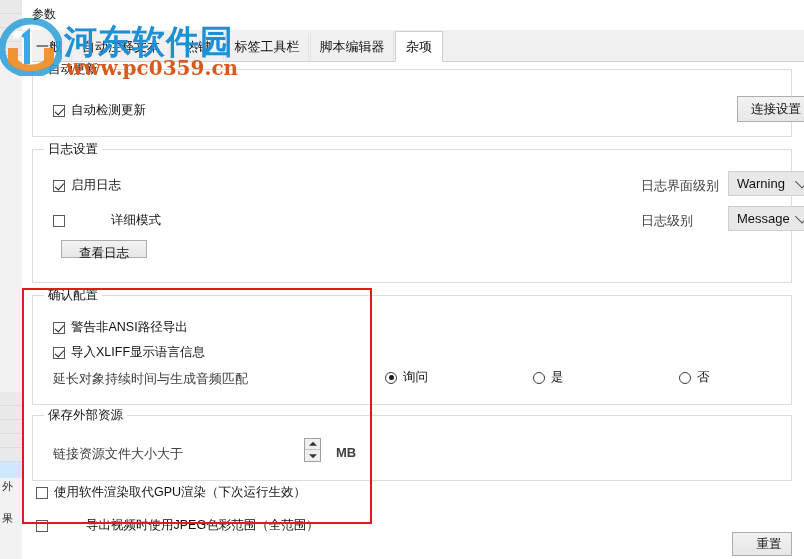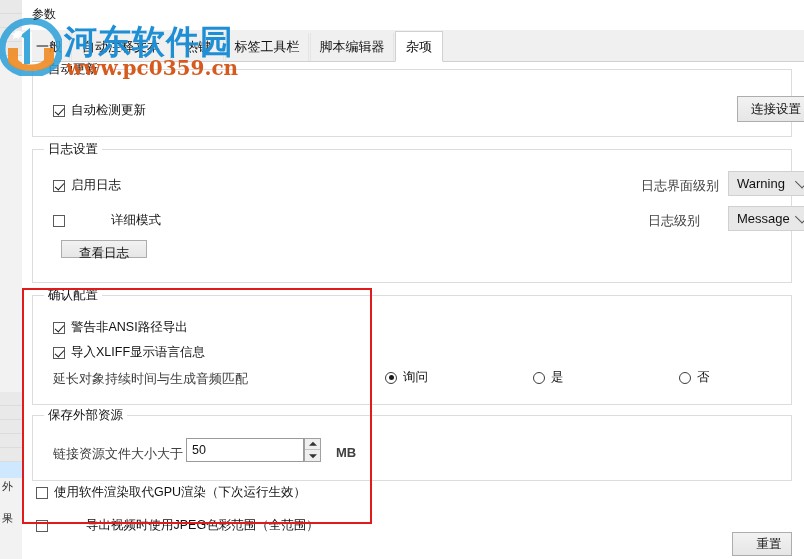--- a/index.html
+++ b/index.html
@@ -348,21 +348,21 @@
         </div>
 
         <div class="btn" style="left:28px; top:90px; width:86px; height:18px; line-height:25px;">查看日志</div>
 
         <div class="lbl" style="left:608px; top:27px;">日志界面级别</div>
         <div class="combo" style="left:695px; top:21px; width:88px; height:25px;">
           <span class="cval">Warning</span>
           <span class="carrow"></span>
         </div>
 
-        <div class="lbl" style="left:608px; top:62px;margin-left:7px;">日志级别</div>
+        <div class="lbl" style="left:608px; top:62px;">日志级别</div>
         <div class="combo" style="left:695px; top:56px; width:88px; height:25px;">
           <span class="cval">Message</span>
           <span class="carrow"></span>
         </div>
       </div>
 
       <div class="group" style="left:10px; top:234px; width:760px; height:110px;">
         <div class="legend">确认配置</div>
 
         <div class="chk" style="left:20px; top:23px;">
@@ -390,21 +390,20 @@
           <span>否</span>
         </div>
       </div>
 
       <div class="group" style="left:10px; top:354px; width:760px; height:66px;">
         <div class="legend">保存外部资源</div>
 
         <div class="lbl" style="left:20px; top:29px;">链接资源文件大小大于</div>
 
         <div class="numwrap" style="left:153px; top:22px; width:140px; height:24px;">
-          <div class="numinput" style="width:118px; height:24px;">50</div>
           <div class="spin" style="left:118px; top:0; height:24px;">
             <div class="half">
                 <span class="tri up"></span>
               </div>
             <div class="half">
                 <span class="tri down"></span>
               </div>
           </div>
         </div>
 

